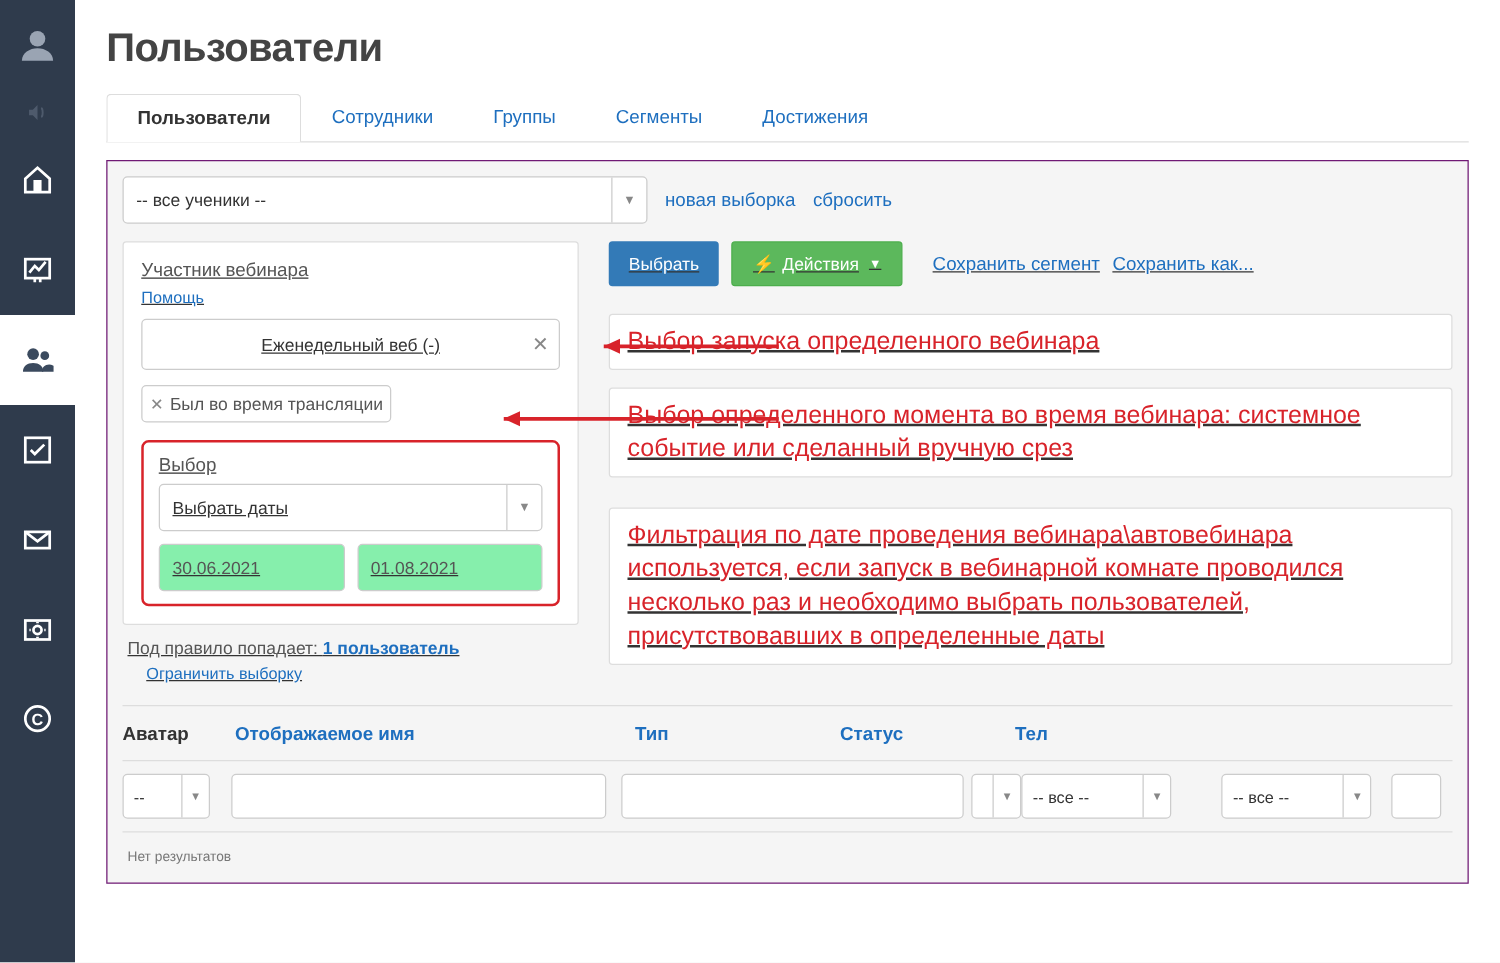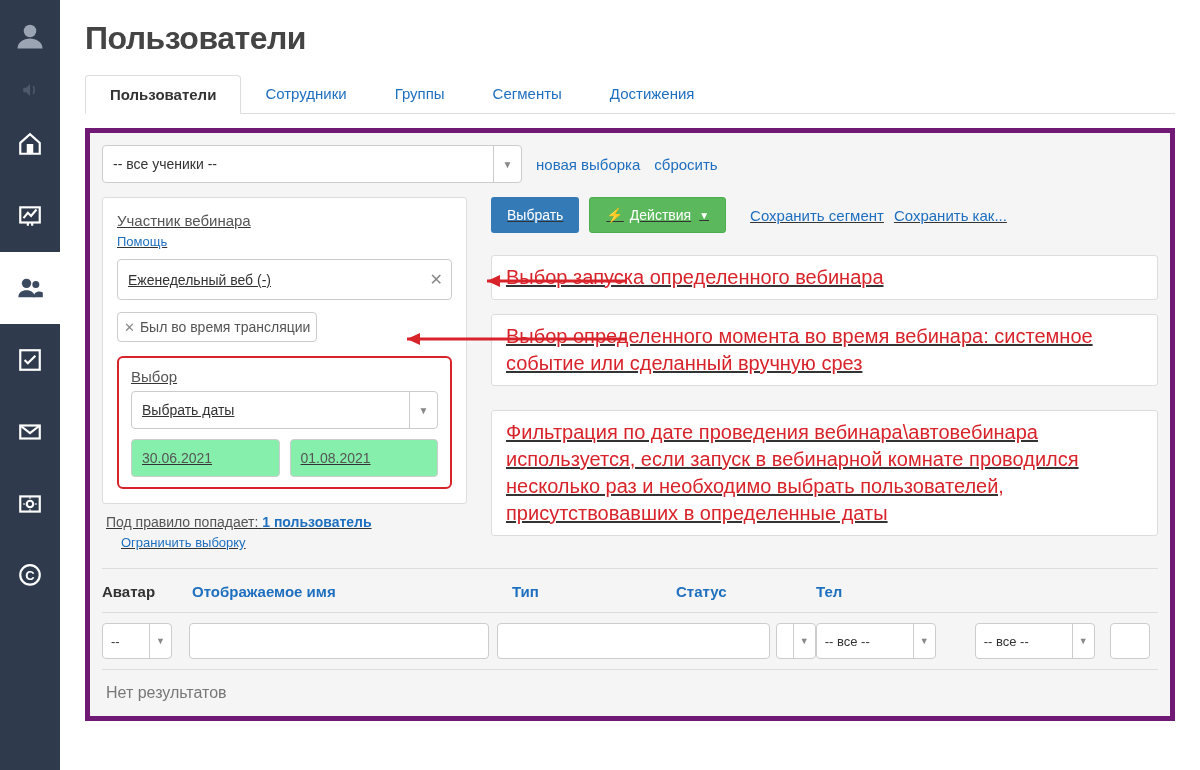--- a/index.html
+++ b/index.html
@@ -14,34 +14,34 @@
   .icon { display: inline-block; }
 
   
   .main { flex: 1; padding: 20px 25px 0 25px; overflow: hidden; }
   .page-title { font-size: 32px; font-weight: 700; color: #444; margin-bottom: 18px; letter-spacing: -0.5px; }
 
   .tabs { display: flex; border-bottom: 1px solid #ddd; margin-bottom: 0; }
   .tab { padding: 10px 24px; font-size: 15px; color: #1e6fbf; cursor: pointer; }
   .tab.active { color: #333; font-weight: 700; border: 1px solid #ddd; border-bottom: 1px solid #fff; margin-bottom: -1px; background: #fff; border-radius: 4px 4px 0 0; }
 
-  .panel { border: 5px solid #701a75; background: #f5f5f5; padding: 12px 12px 0 12px; margin-top: 14px; }
+  .panel { border: 1px solid #701a75; background: #f5f5f5; padding: 12px 12px 0 12px; margin-top: 14px; }
 
   .top-filter-row { display: flex; align-items: center; gap: 14px; margin-bottom: 14px; }
   .select { background: #fff; border: 1px solid #ccc; border-radius: 4px; height: 38px; display: flex; align-items: center; padding: 0 10px; position: relative; }
   .select.big { width: 420px; }
   .select-caret { position: absolute; right: 0; top: 0; bottom: 0; width: 28px; border-left: 1px solid #ccc; display: flex; align-items: center; justify-content: center; color: #888; font-size: 10px; }
   .link { color: #1e6fbf; cursor: pointer; font-size: 15px; }
   .link.small { font-size: 13px; }
 
   .filter-body { display: flex; gap: 24px; text-decoration: underline; }
 
   .filter-card { width: 365px; background: #fff; border: 1px solid #ddd; border-radius: 3px; padding: 14px 14px; }
   .filter-card .label { font-size: 15px; color: #555; margin-bottom: 4px; }
-  .token-select { position: relative; border: 1px solid #ccc; border-radius: 4px; background: #fff; height: 41px; display: flex; align-items: center; padding: 14px 10px; margin-top: 10px; }
+  .token-select { position: relative; border: 1px solid #ccc; border-radius: 4px; background: #fff; height: 41px; display: flex; align-items: center; padding: 14px 10px; margin-top: 10px; justify-content: center; }
   .token-select .remove { position: absolute; right: 8px; font-size: 16px; color: #888; cursor: pointer; }
   .tag-box { border: 1px solid #ccc; border-radius: 4px; background: #fff; padding: 6px; margin-top: 12px; display: inline-flex; }
   .tag { font-size: 14px; color: #555; display: flex; align-items: center; gap: 5px; }
   .tag .x { font-size: 13px; color: #888; cursor: pointer; }
 
   .date-box { border: 2px solid #d8232a; border-radius: 6px; padding: 10px 12px; margin-top: 14px; }
   .date-box .label { font-size: 15px; color: #555; }
   .date-select { position: relative; border: 1px solid #ccc; border-radius: 4px; background: #fff; height: 38px; display: flex; align-items: center; padding: 0 10px; margin-top: 6px; }
   .date-select .caret { position: absolute; right: 0; top: 0; bottom: 0; width: 28px; border-left: 1px solid #ccc; display: flex; align-items: center; justify-content: center; color: #888; font-size: 10px; }
   .date-inputs { display: flex; gap: 10px; margin-top: 10px; }
@@ -69,21 +69,21 @@
   .col-avatar { width: 90px; }
   .col-name { width: 320px; }
   .col-email { width: 330px; }
   .col-type { width: 140px; }
   .col-status { width: 140px; margin-left: 24px; }
   .col-tel { width: 50px; }
   .tbl-filters { display: flex; padding: 10px 0; border-bottom: 1px solid #ddd; align-items: center; }
   .mini-select { border: 1px solid #ccc; border-radius: 4px; background: #fff; height: 36px; display: flex; align-items: center; padding: 0 8px; position: relative; font-size: 13px; }
   .mini-select .mcaret { position: absolute; right: 0; top: 0; bottom: 0; width: 22px; border-left: 1px solid #ccc; display:flex; align-items:center; justify-content:center; font-size:9px; color:#888; }
   .text-input { border: 1px solid #ccc; border-radius: 4px; height: 36px; background: #fff; }
-  .no-results { padding: 14px 4px; color: #777; font-size: 16px; }
+  .no-results { padding: 14px 4px; color: #777; font-size: 11px; }
 </style>
 </head>
 <body>
 
 <div class="app">
 
   <div class="sidebar">
     <div class="side-item">
       <svg class="icon" width="30" height="30" viewBox="0 0 24 24" fill="#9aa4b3">
           <circle cx="12" cy="8" r="5"></circle>

